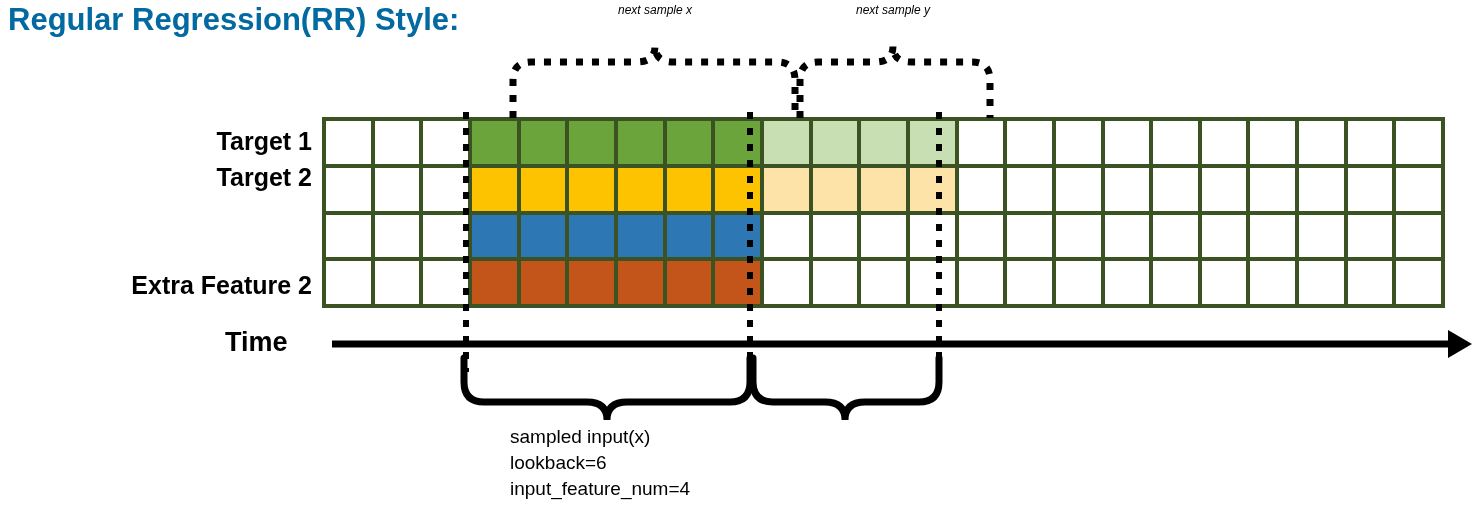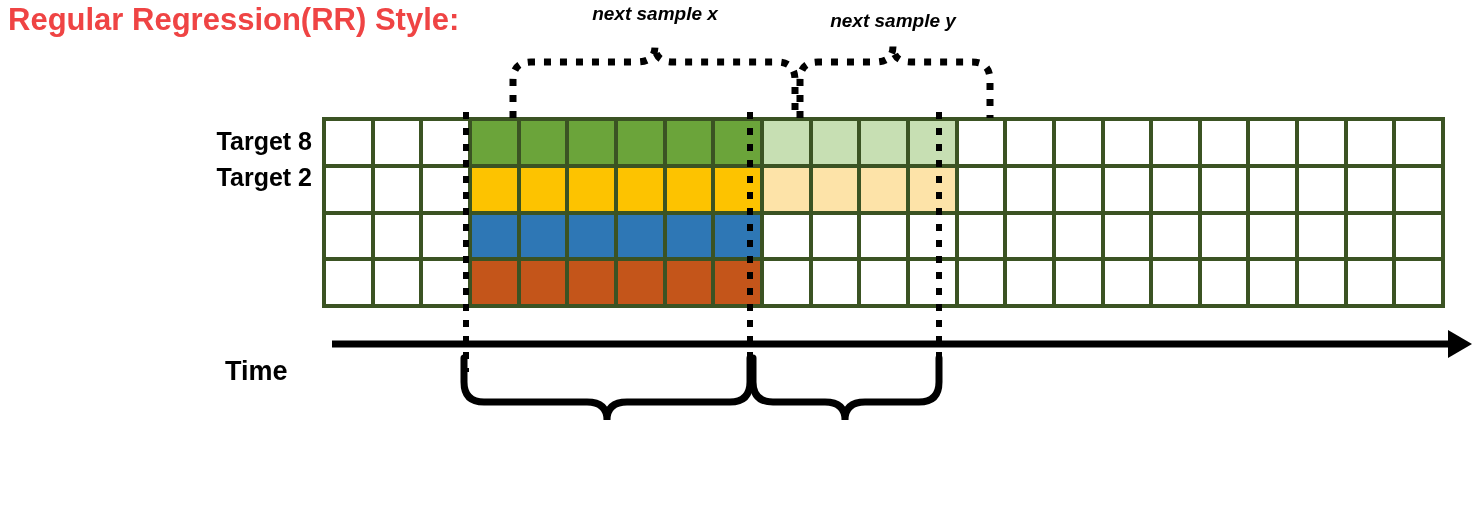--- a/index.html
+++ b/index.html
@@ -8,21 +8,21 @@
     background:#ffffff;
     font-family:"Liberation Sans", sans-serif;
     position:relative;
     overflow:hidden;
   }
   .canvas{position:absolute;inset:0;}
 
   
   #page-title{
     position:absolute;left:8px;top:2px;
-    font-size:31px;font-weight:700;color:#ef4444;
+    font-size:31px;font-weight:700;color:#0369a1;
     letter-spacing:0px;white-space:nowrap;
   }
 
   
   .row-label{
     position:absolute;right:1164px;   
     font-size:25px;font-weight:700;color:#000;
     white-space:nowrap;text-align:right;
     height:47px;line-height:47px;
   }
@@ -42,41 +42,42 @@
   .c-yellow{background:#fdc300;}
   .c-yellow-l{background:#fde3a8;}
   .c-blue{background:#2e77b5;}
   .c-orange{background:#c4551a;}
 
   
   #overlay{position:absolute;left:0;top:0;width:1476px;height:516px;overflow:visible;}
 
   
   .brace-label{
-    position:absolute;font-size:19px;font-style:italic;font-weight:700;
+    position:absolute;font-size:12px;font-style:italic;font-weight:400;
     color:#000;white-space:nowrap;transform:translateX(-50%);text-align:center;
   }
   .time-label{
     position:absolute;left:225px;top:327px;
-    font-size:27px;font-weight:700;color:#000;margin-top:29px;
+    font-size:27px;font-weight:700;color:#000;
   }
   .caption{
     position:absolute;font-size:19px;color:#000;
     line-height:26px;white-space:nowrap;
   }
 </style>
 </head>
 <body>
 
 <div class="canvas">
 
   <div id="page-title">Regular Regression(RR) Style:</div>
 
-  <div class="row-label" style="top:118px">Target 8</div>
+  <div class="row-label" style="top:118px">Target 1</div>
   <div class="row-label" style="top:154px">Target 2</div>
+  <div class="row-label" style="top:262px">Extra Feature 2</div>
 
   <div id="grid">
       <div class="grid-row">
         <div class="cell "></div>
         <div class="cell "></div>
         <div class="cell "></div>
         <div class="cell c-green"></div>
         <div class="cell c-green"></div>
         <div class="cell c-green"></div>
         <div class="cell c-green"></div>
@@ -168,24 +169,29 @@
         <div class="cell "></div>
         <div class="cell "></div>
         <div class="cell "></div>
         <div class="cell "></div>
         <div class="cell "></div>
         <div class="cell "></div>
       </div>
     </div>
 
   <div class="brace-label" style="left:655px;top:3px">next sample x</div>
-  <div class="brace-label" style="left:893px;top:10px">next sample y</div>
+  <div class="brace-label" style="left:893px;top:3px">next sample y</div>
 
   <div class="time-label">Time</div>
 
+  <div class="caption" style="left:510px;top:424px">
+    <div>sampled input(x)</div>
+    <div>lookback=6</div>
+    <div>input_feature_num=4</div>
+  </div>
   <div class="caption" style="left:775px;top:424px">
   </div>
 
   <svg id="overlay" viewBox="0 0 1476 516">
 
     <g stroke="#000" stroke-width="6" stroke-dasharray="7 9" stroke-linecap="butt" fill="none">
       <line x1="466" y1="112" x2="466" y2="372"></line>
       <line x1="750" y1="112" x2="750" y2="372"></line>
       <line x1="939" y1="112" x2="939" y2="372"></line>
     </g>

